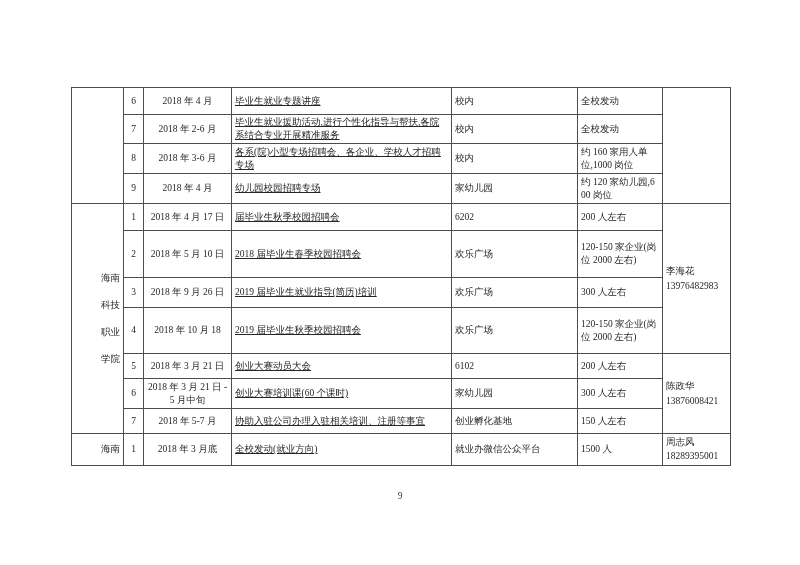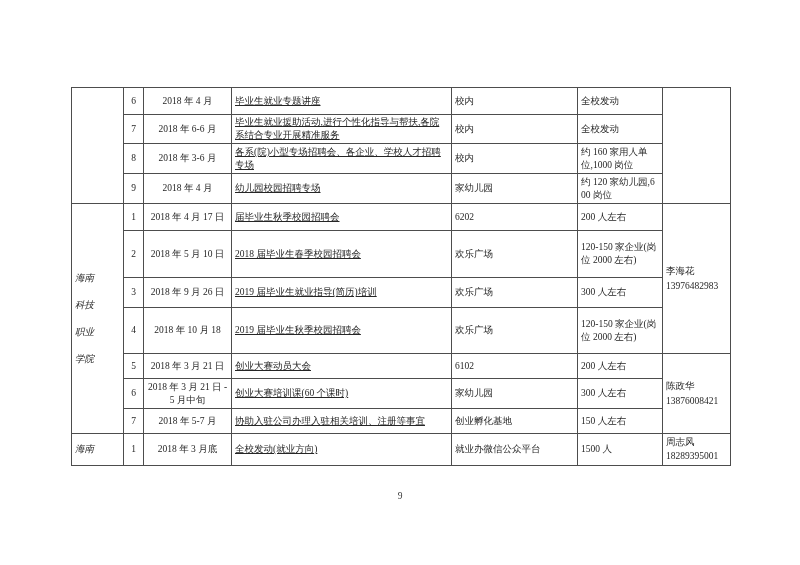--- a/index.html
+++ b/index.html
@@ -27,24 +27,23 @@
   table.schedule td {
     border: 1px solid #4d4d4d;
     font-size: 9.5px;
     line-height: 1.32;
     padding: 1px 3px;
     vertical-align: middle;
     overflow: hidden;
     word-break: break-all;
   }
   td.org {
-    text-align: left;
+    text-align: right;
     font-size: 11.5px;
     padding: 0;
-    font-style: italic;
   }
   td.org-v div {
     line-height: 27px;
   }
   td.num {
     text-align: center;
     padding: 0;
     font-size: 9px;
   }
   td.date { padding-left: 5px; text-align: center; }
@@ -84,21 +83,21 @@
         <td class="org" rowspan="4"></td>
         <td class="num">6</td>
         <td class="date">2018 年 4 月</td>
         <td class="act">毕业生就业专题讲座</td>
         <td class="loc">校内</td>
         <td class="scale">全校发动</td>
         <td class="contact" rowspan="4"></td>
       </tr>
       <tr style="height:29px">
         <td class="num">7</td>
-        <td class="date">2018 年 6-6 月</td>
+        <td class="date">2018 年 2-6 月</td>
         <td class="act">毕业生就业援助活动,进行个性化指导与帮扶,各院系结合专业开展精准服务</td>
         <td class="loc">校内</td>
         <td class="scale">全校发动</td>
       </tr>
       <tr style="height:30px">
         <td class="num">8</td>
         <td class="date">2018 年 3-6 月</td>
         <td class="act">各系(院)小型专场招聘会、各企业、学校人才招聘专场</td>
         <td class="loc">校内</td>
         <td class="scale">约 160 家用人单位,1000 岗位</td>

